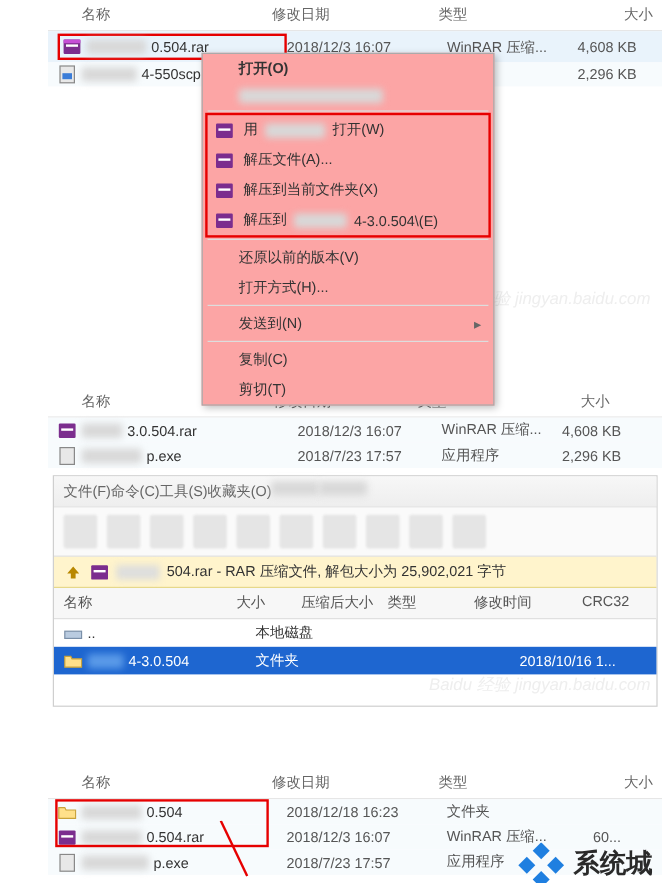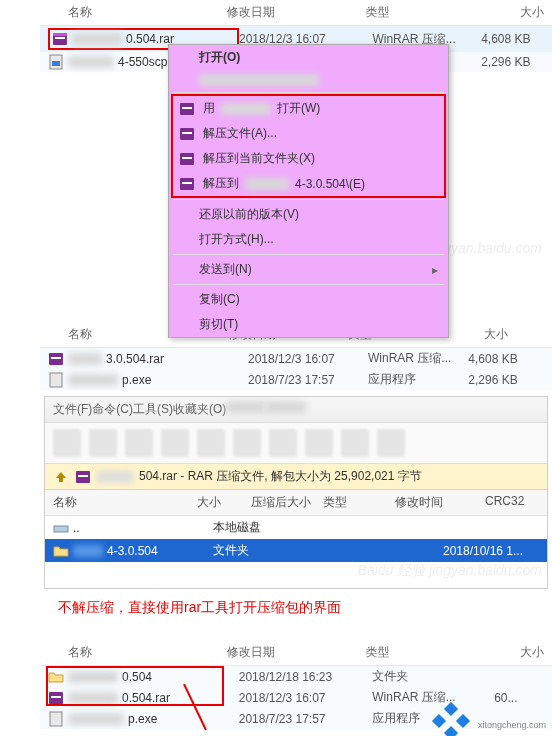--- a/index.html
+++ b/index.html
@@ -24,21 +24,21 @@
 
 .icon-rar { width: 16px; height: 16px; display: inline-flex; }
 .icon-exe { width: 16px; height: 16px; display: inline-flex; }
 .icon-folder { width: 16px; height: 16px; display: inline-flex; }
 
 .blur { filter: blur(3px); background: #d8d8d8; color: #d8d8d8; border-radius: 2px; }
 
 .redbox { border: 2px solid #e60000; }
 
 
-.ctx { position: absolute; left: 168px; top: 44px; width: 281px; background: #f0abfc; border: 1px solid #aaa; box-shadow: 2px 2px 6px rgba(0,0,0,.25); z-index: 10; }
+.ctx { position: absolute; left: 168px; top: 44px; width: 244px; background: #fca5a5; border: 1px solid #aaa; box-shadow: 2px 2px 6px rgba(0,0,0,.25); z-index: 10; }
 .ctx .sep { height: 1px; background: #ddd; margin: 2px 4px; }
 .ctx .mi { padding: 4px 10px 4px 30px; display: flex; align-items: center; gap: 6px; cursor: default; position: relative; }
 .ctx .mi .ic { position: absolute; left: 6px; width: 16px; height: 16px; }
 .ctx .arr { margin-left: auto; color: #666; }
 .ctx .redframe { border: 2px solid #e60000; margin: -1px 2px; }
 
 
 .app-window { border: 1px solid #cfcfcf; margin: 0 4px; }
 .app-titlebar { background: linear-gradient(#f7f7f7,#eee); padding: 4px 8px; font-size: 12px; color: #666; border-bottom: 1px solid #ddd; display: flex; }
 .toolbar { padding: 6px 8px; display: flex; gap: 8px; border-bottom: 1px solid #ddd; background: #fafafa; }
@@ -54,21 +54,21 @@
 .lh-csize { width: 80px; }
 .lh-type { width: 80px; }
 .lh-mtime { width: 100px; }
 .lh-crc { width: 60px; }
 
 .list-row { display: flex; padding: 3px 8px; align-items: center; }
 .list-row.drive { }
 .list-row.selblue { background: #1e66d0; color: #fff; }
 .list-row .nm { width: 160px; display: flex; align-items: center; gap: 4px; }
 .list-row .tp { width: 220px; }
-.list-row .mt { width: 100px; text-align: center; }
+.list-row .mt { width: 100px; }
 
 .caption { color: #e60000; font-size: 14px; padding: 10px 18px; }
 
 
 .wm { position: absolute; right: 10px; color: #eee; font-size: 14px; font-style: italic; pointer-events: none; }
 
 
 .logo-overlay { position: absolute; right: 6px; bottom: 2px; display: flex; align-items: center; gap: 4px; color: #2a2a2a; font-size: 22px; font-weight: 600; }
 .logo-diamond { width: 46px; height: 46px; }
 
@@ -295,21 +295,20 @@
           </span>
         <span class="blur" style="width:30px;height:12px;background:#5a9ae8;"></span>
         <span>4-3.0.504</span>
       </div>
       <div class="tp">文件夹</div>
       <div class="mt">2018/10/16 1...</div>
     </div>
     <div style="height:26px;"></div>
   </div>
 
-  <div class="caption">不解压缩，直接使用rar工具打开压缩包的界面</div>
   <div class="wm" style="top:240px;">Baidu 经验  jingyan.baidu.com</div>
 </div>
 
 <div class="panel container" style="height:110px;">
   <div class="hdr">
     <div class="col-name">名称</div>
     <div class="col-date">修改日期</div>
     <div class="col-type">类型</div>
     <div class="col-size">大小</div>
   </div>
@@ -372,16 +371,17 @@
       <svg viewBox="0 0 46 46">
         <g fill="#1f7fe0">
           <rect x="18" y="2" width="10" height="10" transform="rotate(45 23 7)"></rect>
           <rect x="6" y="14" width="10" height="10" transform="rotate(45 11 19)"></rect>
           <rect x="30" y="14" width="10" height="10" transform="rotate(45 35 19)"></rect>
           <rect x="18" y="26" width="10" height="10" transform="rotate(45 23 31)"></rect>
         </g>
       </svg>
     </span>
     <span>
+      <div>系统城</div>
       <div style="font-size:9px;font-weight:400;color:#888;">xitongcheng.com</div>
     </span>
   </div>
 </div>
 
 </body></html>

